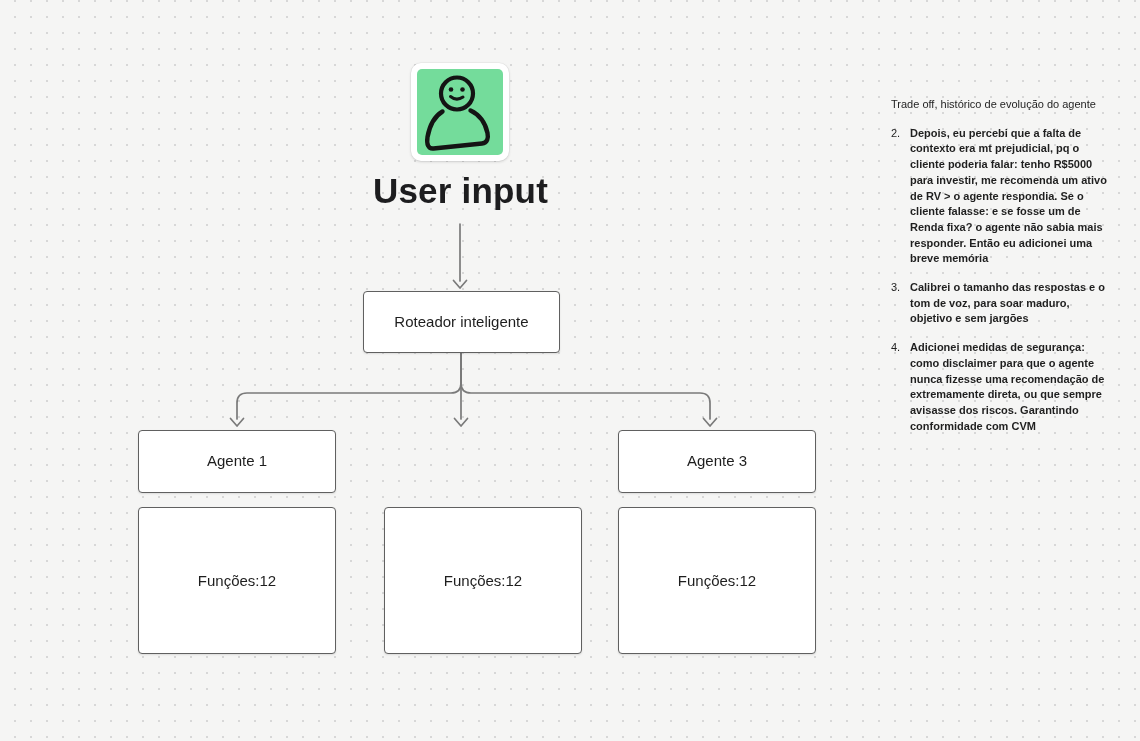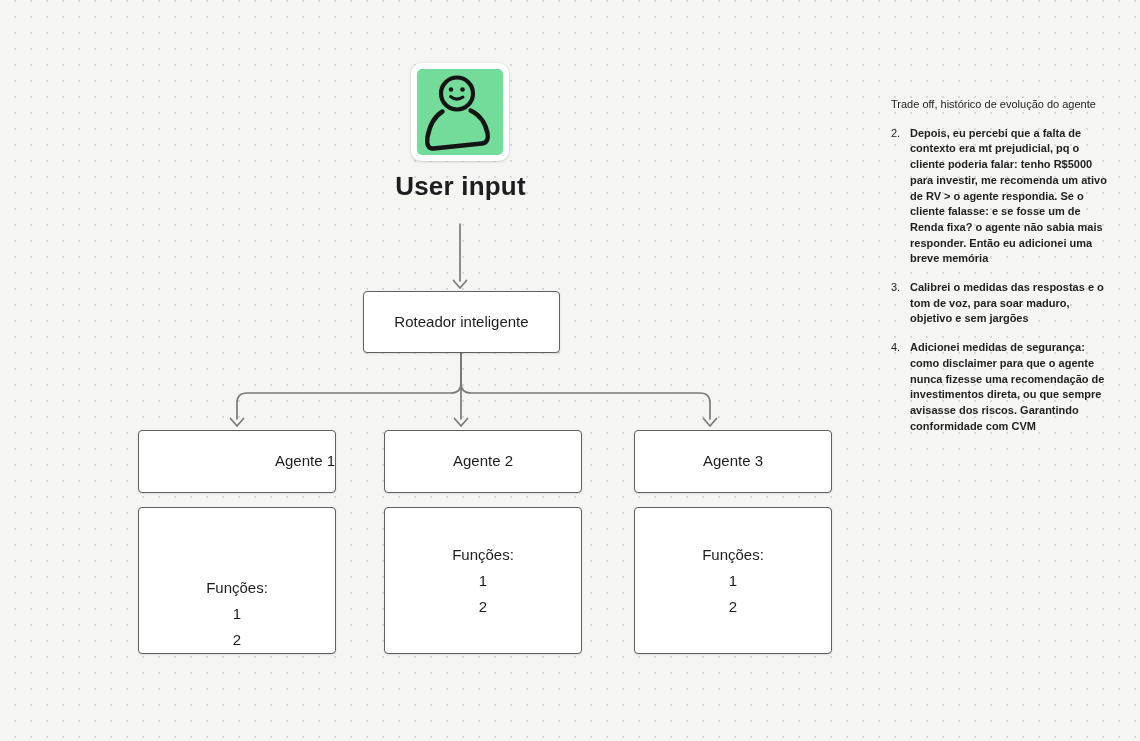--- a/index.html
+++ b/index.html
@@ -26,37 +26,37 @@
   }
   .sticker{
     position:absolute;left:411px;top:63px;width:98px;height:98px;
     background:#ffffff;border-radius:10px;
     box-shadow:0 0 0 0.5px rgba(0,0,0,.06),0 1px 3px rgba(0,0,0,.14);
   }
   .sticker svg{position:absolute;left:0;top:0;}
   .user-title{
     position:absolute;left:310px;top:171px;width:301px;
     text-align:center;
-    font-size:26px;font-weight:600;color:#1d1d1f;
+    font-size:35px;font-weight:600;color:#1d1d1f;
     letter-spacing:0.2px;
   }
   .shape{
     position:absolute;
     background:#ffffff;
     border:1.5px solid #606060;
     border-radius:4px;
     box-sizing:border-box;
     display:flex;align-items:center;justify-content:center;
     box-shadow:0 1px 2px rgba(0,0,0,.10);
     color:#1e1e1e;font-size:15px;line-height:1.25;
   }
   .router{left:363px;top:291px;width:197px;height:62px;}
   .agent{top:430px;width:198px;height:63px;}
-  .funcs{top:507px;width:198px;height:147px;flex-direction:column;}
-  .col-1{left:138px;justify-content:flex-end;} .col-2{left:384px;} .col-3{left:634px;}
+  .funcs{top:507px;width:198px;height:147px;flex-direction:row;}
+  .col-1{left:138px;} .col-2{left:384px;} .col-3{left:618px;}
   .funcs .fn-line{line-height:26px;text-align:center;}
   .notes{
     position:absolute;left:891px;top:97px;width:222px;
     font-size:11px;line-height:15.7px;color:#1f1f1f;
   }
   .notes p{margin:0 0 13px 0;}
   .notes-title{white-space:nowrap;}
   .notes-li{
     display:flex;margin-bottom:13px;
   }
@@ -102,23 +102,20 @@
 
   <div class="user-title">User input</div>
 
   <div class="shape router">
     <span>Roteador inteligente</span>
   </div>
 
   <div class="shape agent col-1">
     <span>Agente 1</span>
   </div>
-  <div class="shape agent col-2">
-    <span>Agente 2</span>
-  </div>
   <div class="shape agent col-3">
     <span>Agente 3</span>
   </div>
 
   <div class="shape funcs col-1">
     <div class="fn-line">Funções:</div>
     <div class="fn-line">1</div>
     <div class="fn-line">2</div>
   </div>
   <div class="shape funcs col-2">
@@ -133,21 +130,21 @@
   </div>
 
   <div class="notes">
     <p class="notes-title">Trade off, histórico de evolução do agente</p>
     <div class="notes-li">
       <span class="li-num">2.</span>
       <span class="li-text">Depois, eu percebi que a falta de contexto era mt prejudicial, pq o cliente poderia falar: tenho R$5000 para investir, me recomenda um ativo de RV &gt; o agente respondia. Se o cliente falasse: e se fosse um de Renda fixa? o agente não sabia mais responder. Então eu adicionei uma breve memória</span>
     </div>
     <div class="notes-li">
       <span class="li-num">3.</span>
-      <span class="li-text">Calibrei o medidas das respostas e o tom de voz, para soar maduro, objetivo e sem jargões</span>
+      <span class="li-text">Calibrei o tamanho das respostas e o tom de voz, para soar maduro, objetivo e sem jargões</span>
     </div>
     <div class="notes-li">
       <span class="li-num">4.</span>
-      <span class="li-text">Adicionei medidas de segurança: como disclaimer para que o agente nunca fizesse uma recomendação de investimentos direta, ou que sempre avisasse dos riscos. Garantindo conformidade com CVM</span>
+      <span class="li-text">Adicionei medidas de segurança: como disclaimer para que o agente nunca fizesse uma recomendação de extremamente direta, ou que sempre avisasse dos riscos. Garantindo conformidade com CVM</span>
     </div>
   </div>
 
 </div>
 
 </body></html>

